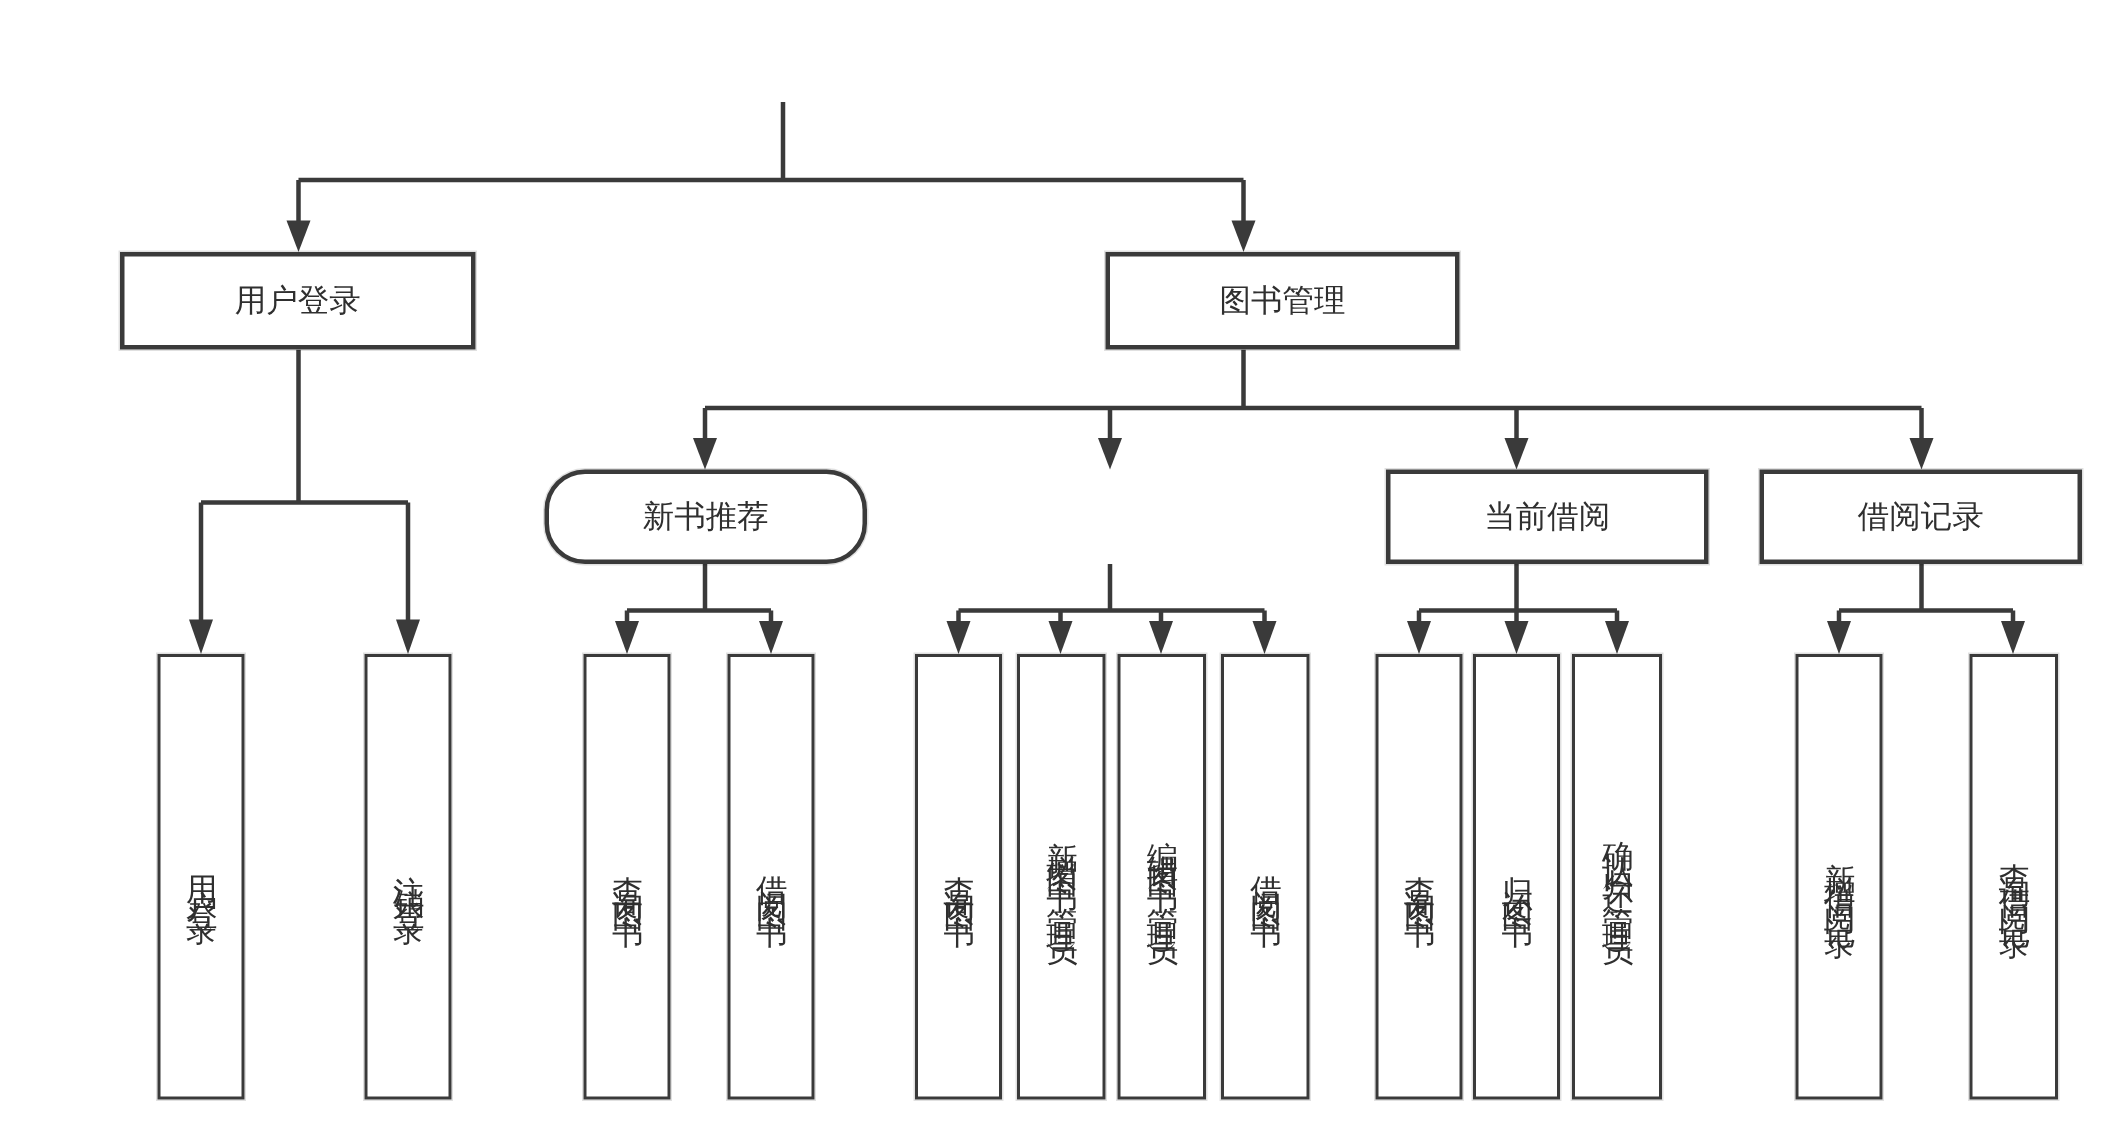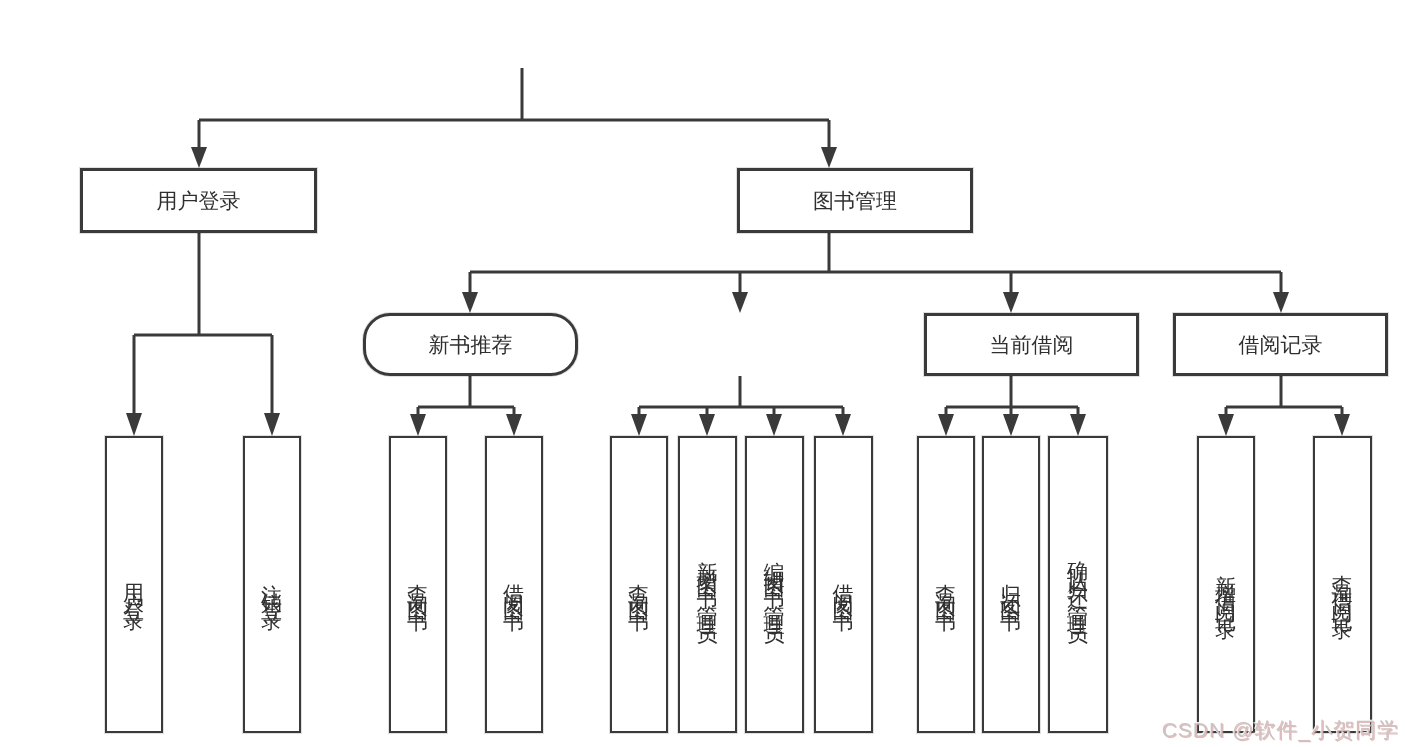--- a/index.html
+++ b/index.html
@@ -138,15 +138,14 @@
     <span class="vlabel">确认归还（管理员）</span>
   </div>
 
   <div class="box leaf b-g5a">
     <span class="vlabel">新增借阅记录</span>
   </div>
   <div class="box leaf b-g5b">
     <span class="vlabel">查询借阅记录</span>
   </div>
 
-  <div class="watermark">CSDN @软件_小贺同学</div>
 
 </div>
 
 </body></html>

